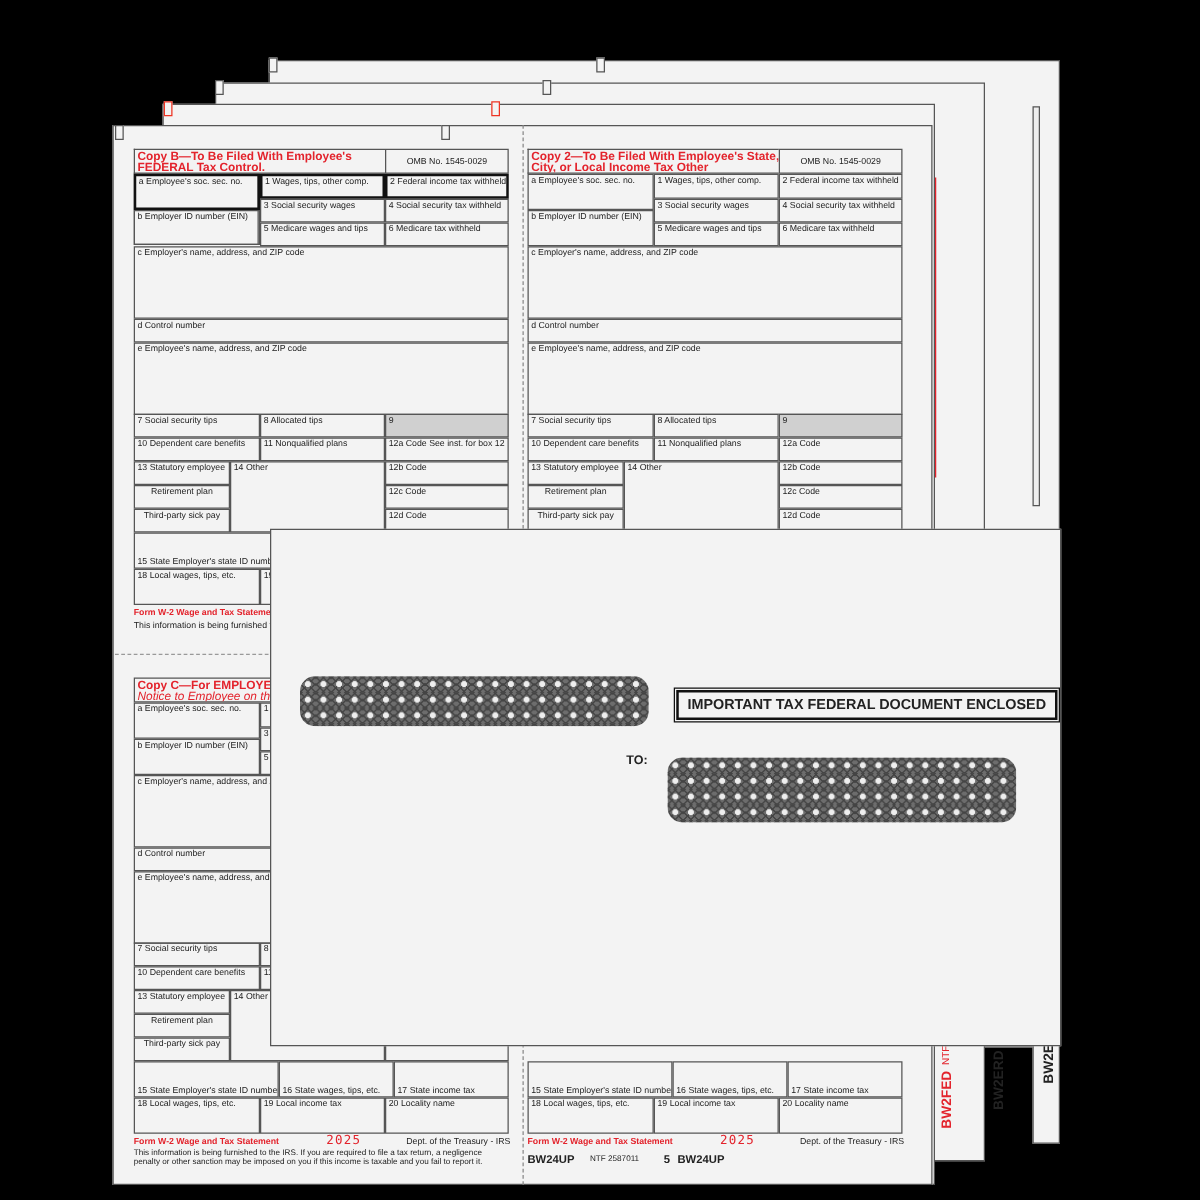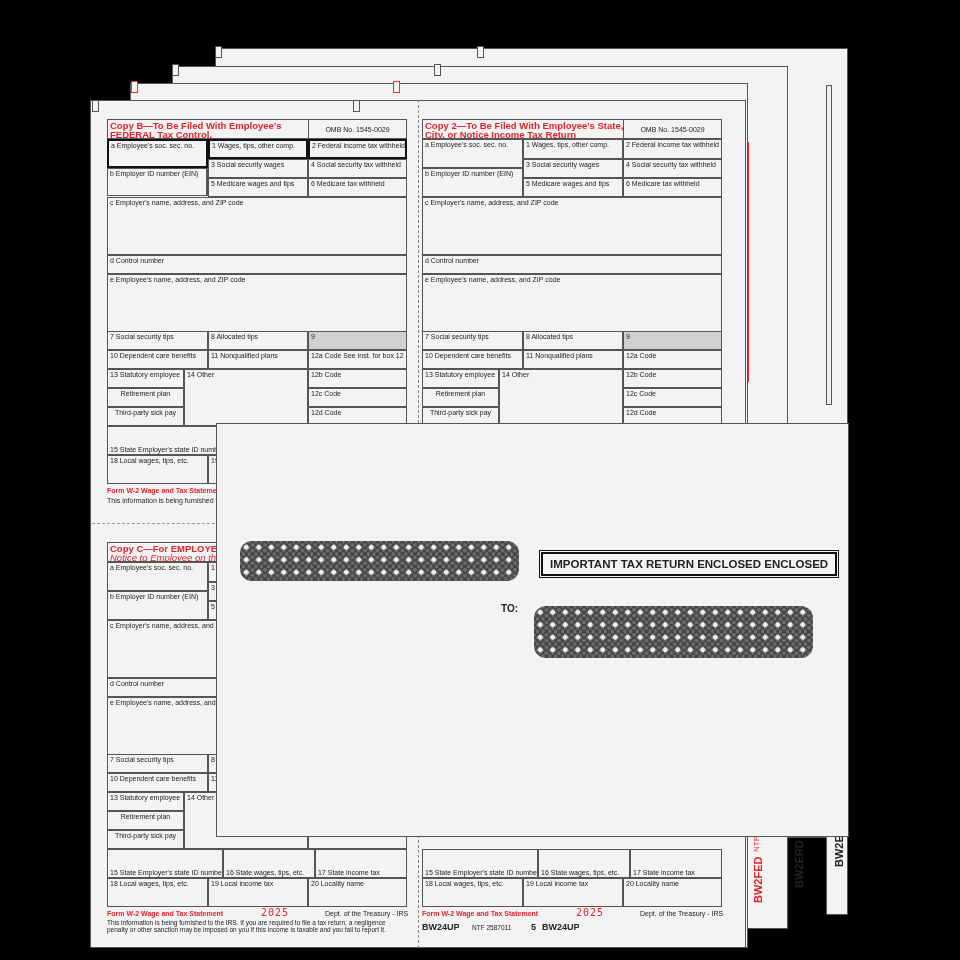--- a/index.html
+++ b/index.html
@@ -94,21 +94,21 @@
   <div class="box" style="left:0;top:307px;width:115px;height:29px;padding-top:19px;">15 State   Employer's state ID number</div>
   <div class="box" style="left:0;top:336px;width:101px;height:29px;">18 Local wages, tips, etc.</div>
   <div class="box" style="left:101px;top:336px;width:100px;height:29px;">19 Local income tax</div>
   <div class="foot red" style="left:0;top:368px;">Form W-2    Wage and Tax Statement</div>
   <div class="foot" style="left:0;top:378px;">This information is being furnished to the IRS.</div>
 </div>
 
 <div class="form" style="left:422px;top:119px;width:300px;height:400px;">
   <div class="box" style="left:0;top:0;width:201px;height:20px;border-right:none;">
     <div class="title">Copy 2—To Be Filed With Employee's State,</div>
-    <div class="title">City, or Notice Income Tax Return</div>
+    <div class="title">City, or Local Income Tax Other</div>
   </div>
   <div class="box" style="left:201px;top:0;width:99px;height:20px;padding-top:6px;text-align:center;">OMB No. 1545-0029</div>
   <div class="box" style="left:0;top:20px;width:101px;height:29px;">a Employee's soc. sec. no.</div>
   <div class="box" style="left:0;top:49px;width:101px;height:29px;">b Employer ID number (EIN)</div>
   <div class="box" style="left:101px;top:20px;width:100px;height:20px;">1 Wages, tips, other comp.</div>
   <div class="box" style="left:201px;top:20px;width:99px;height:20px;">2 Federal income tax withheld</div>
   <div class="box" style="left:101px;top:40px;width:100px;height:19px;">3 Social security wages</div>
   <div class="box" style="left:201px;top:40px;width:99px;height:19px;">4 Social security tax withheld</div>
   <div class="box" style="left:101px;top:59px;width:100px;height:19px;">5 Medicare wages and tips</div>
   <div class="box" style="left:201px;top:59px;width:99px;height:19px;">6 Medicare tax withheld</div>
@@ -176,16 +176,16 @@
   <div class="year" style="left:154px;top:365px;">2025</div>
   <div class="foot" style="left:218px;top:368px;">Dept. of the Treasury - IRS</div>
   <div class="foot" style="left:0;top:380px;font-weight:bold;font-size:9px;">BW24UP</div>
   <div class="foot" style="left:50px;top:382px;font-size:6.5px;">NTF 2587011</div>
   <div class="foot" style="left:109px;top:380px;font-weight:bold;font-size:9px;">5</div>
   <div class="foot" style="left:120px;top:380px;font-weight:bold;font-size:9px;">BW24UP</div>
 </div>
 
 <div class="envelope">
   <div class="window" style="left:23px;top:117px;width:279px;height:40px;"></div>
-  <div class="banner" style="left:324px;top:128px;">IMPORTANT TAX RETURN ENCLOSED ENCLOSED</div>
+  <div class="banner" style="left:324px;top:128px;">IMPORTANT TAX FEDERAL DOCUMENT ENCLOSED</div>
   <div class="to" style="left:284px;top:179px;">TO:</div>
   <div class="window" style="left:317px;top:182px;width:279px;height:52px;"></div>
 </div>
 
 </body></html>

